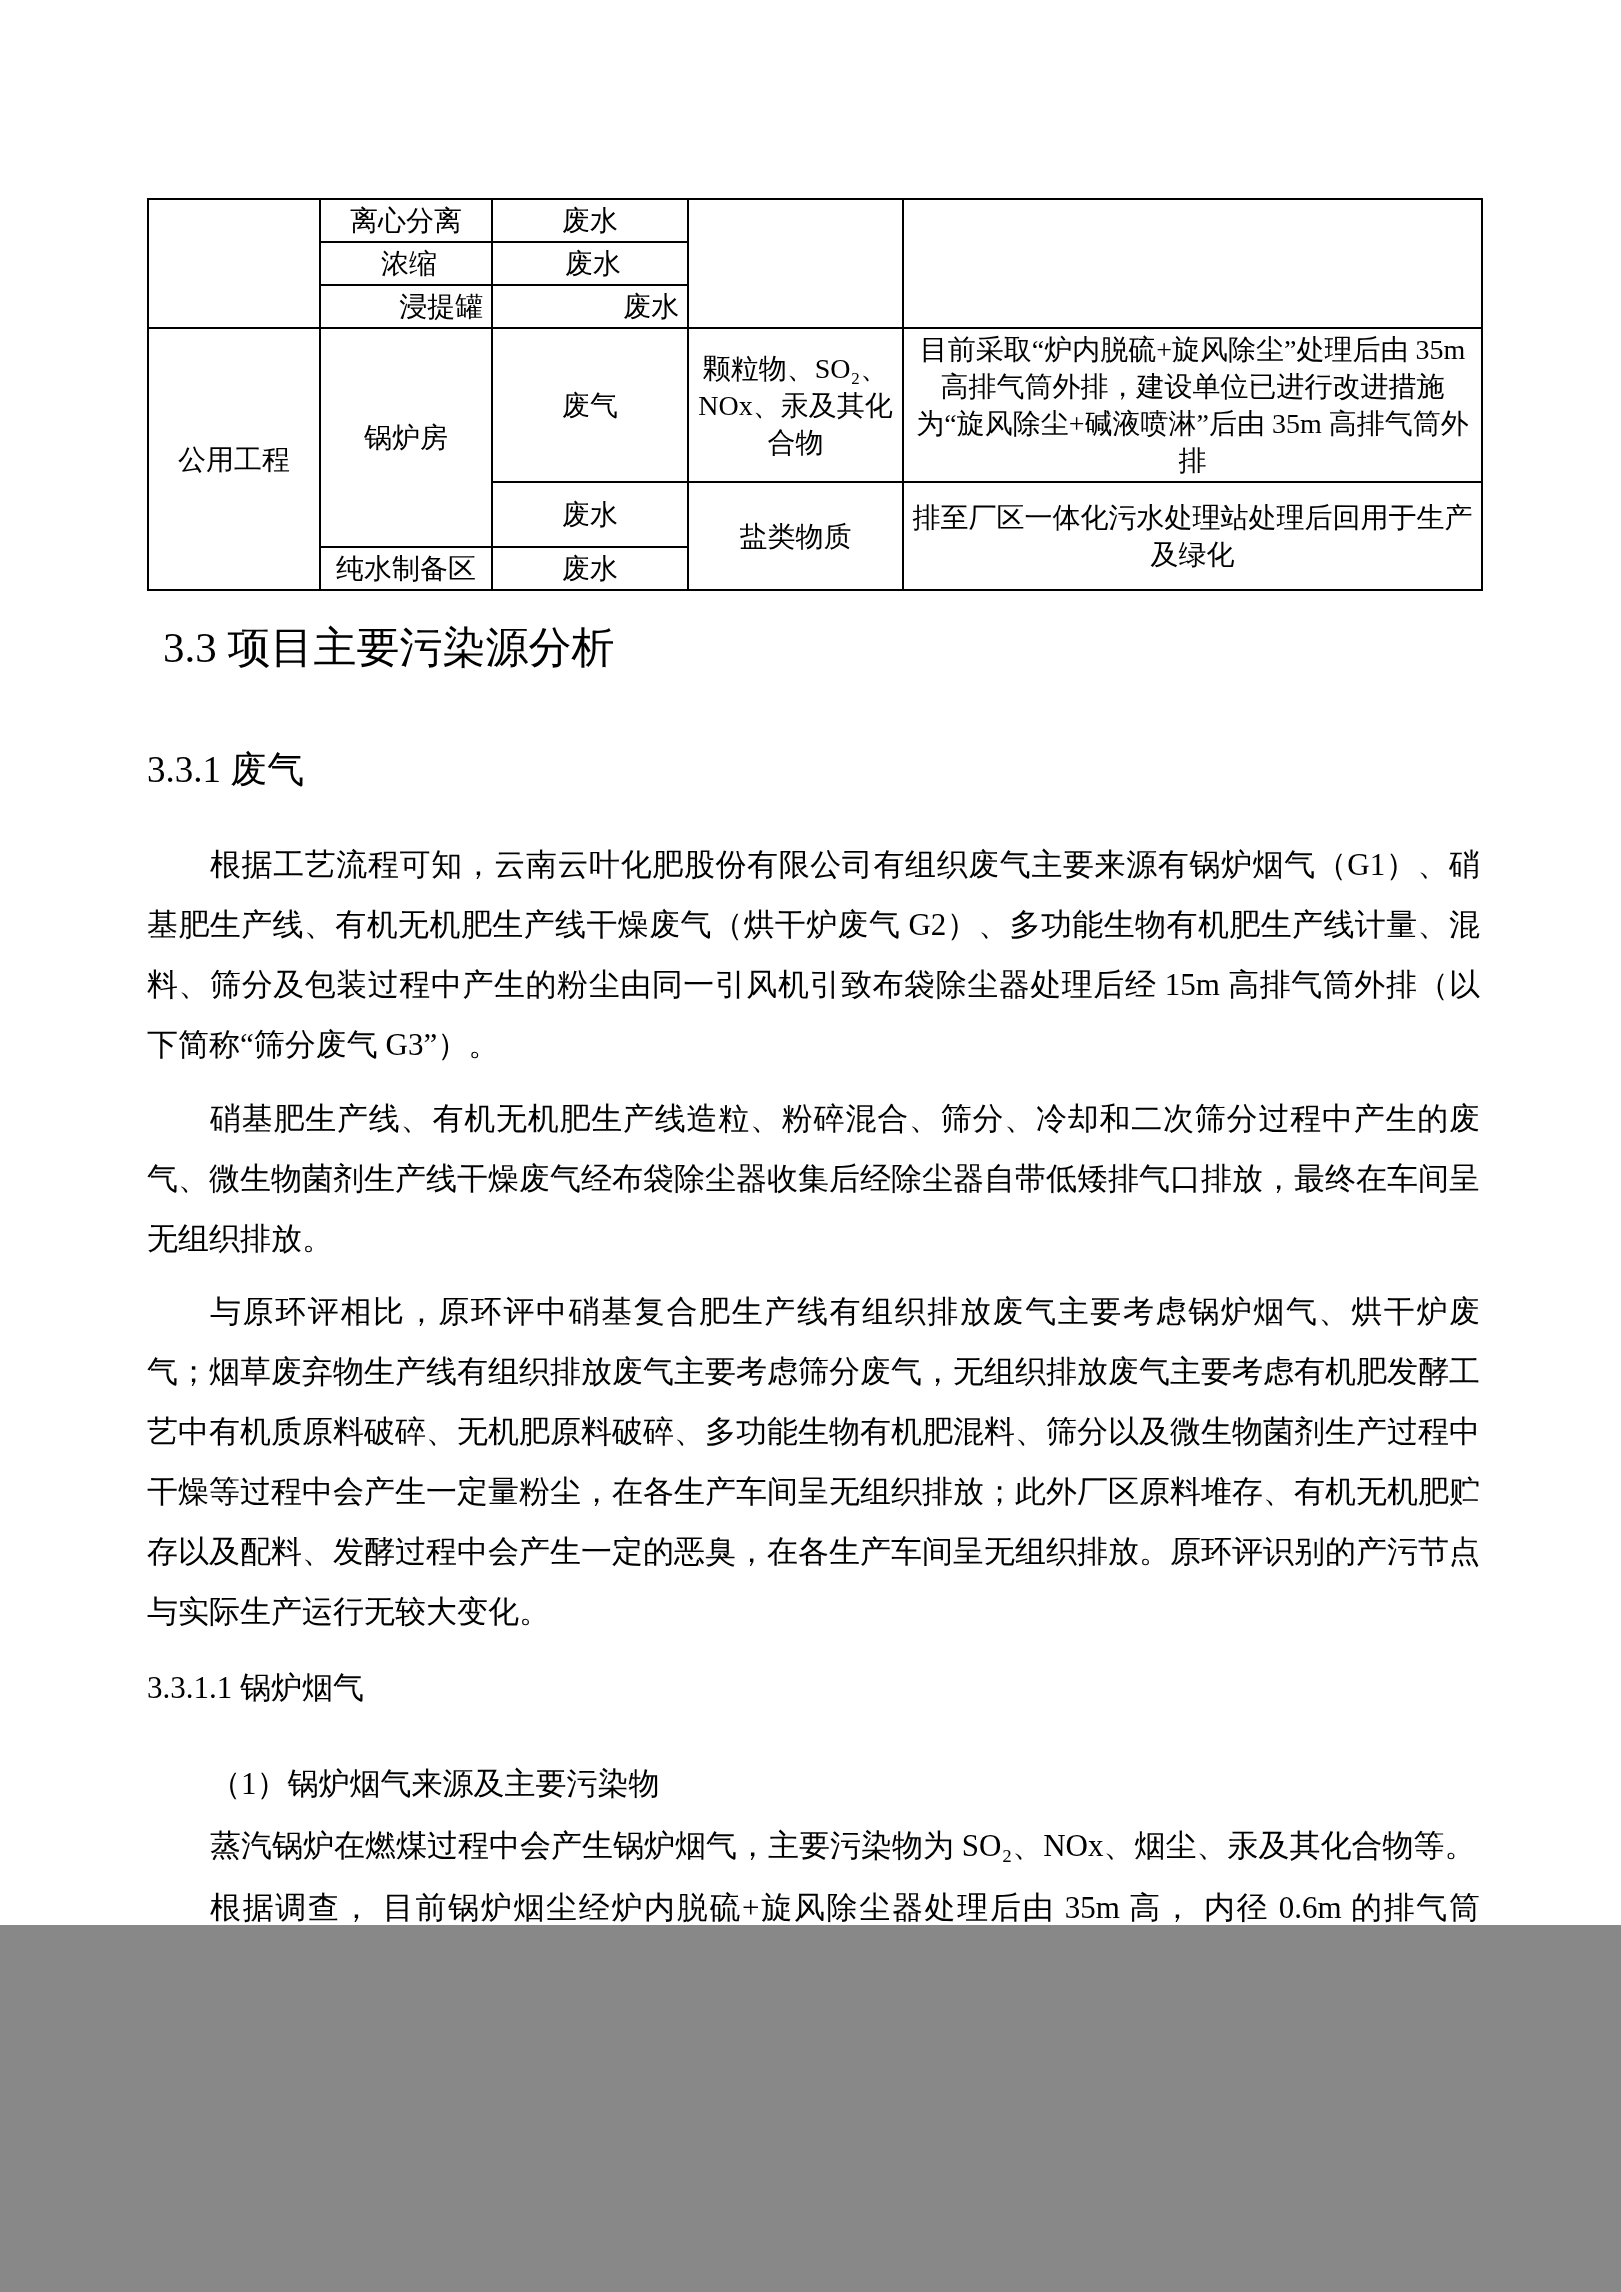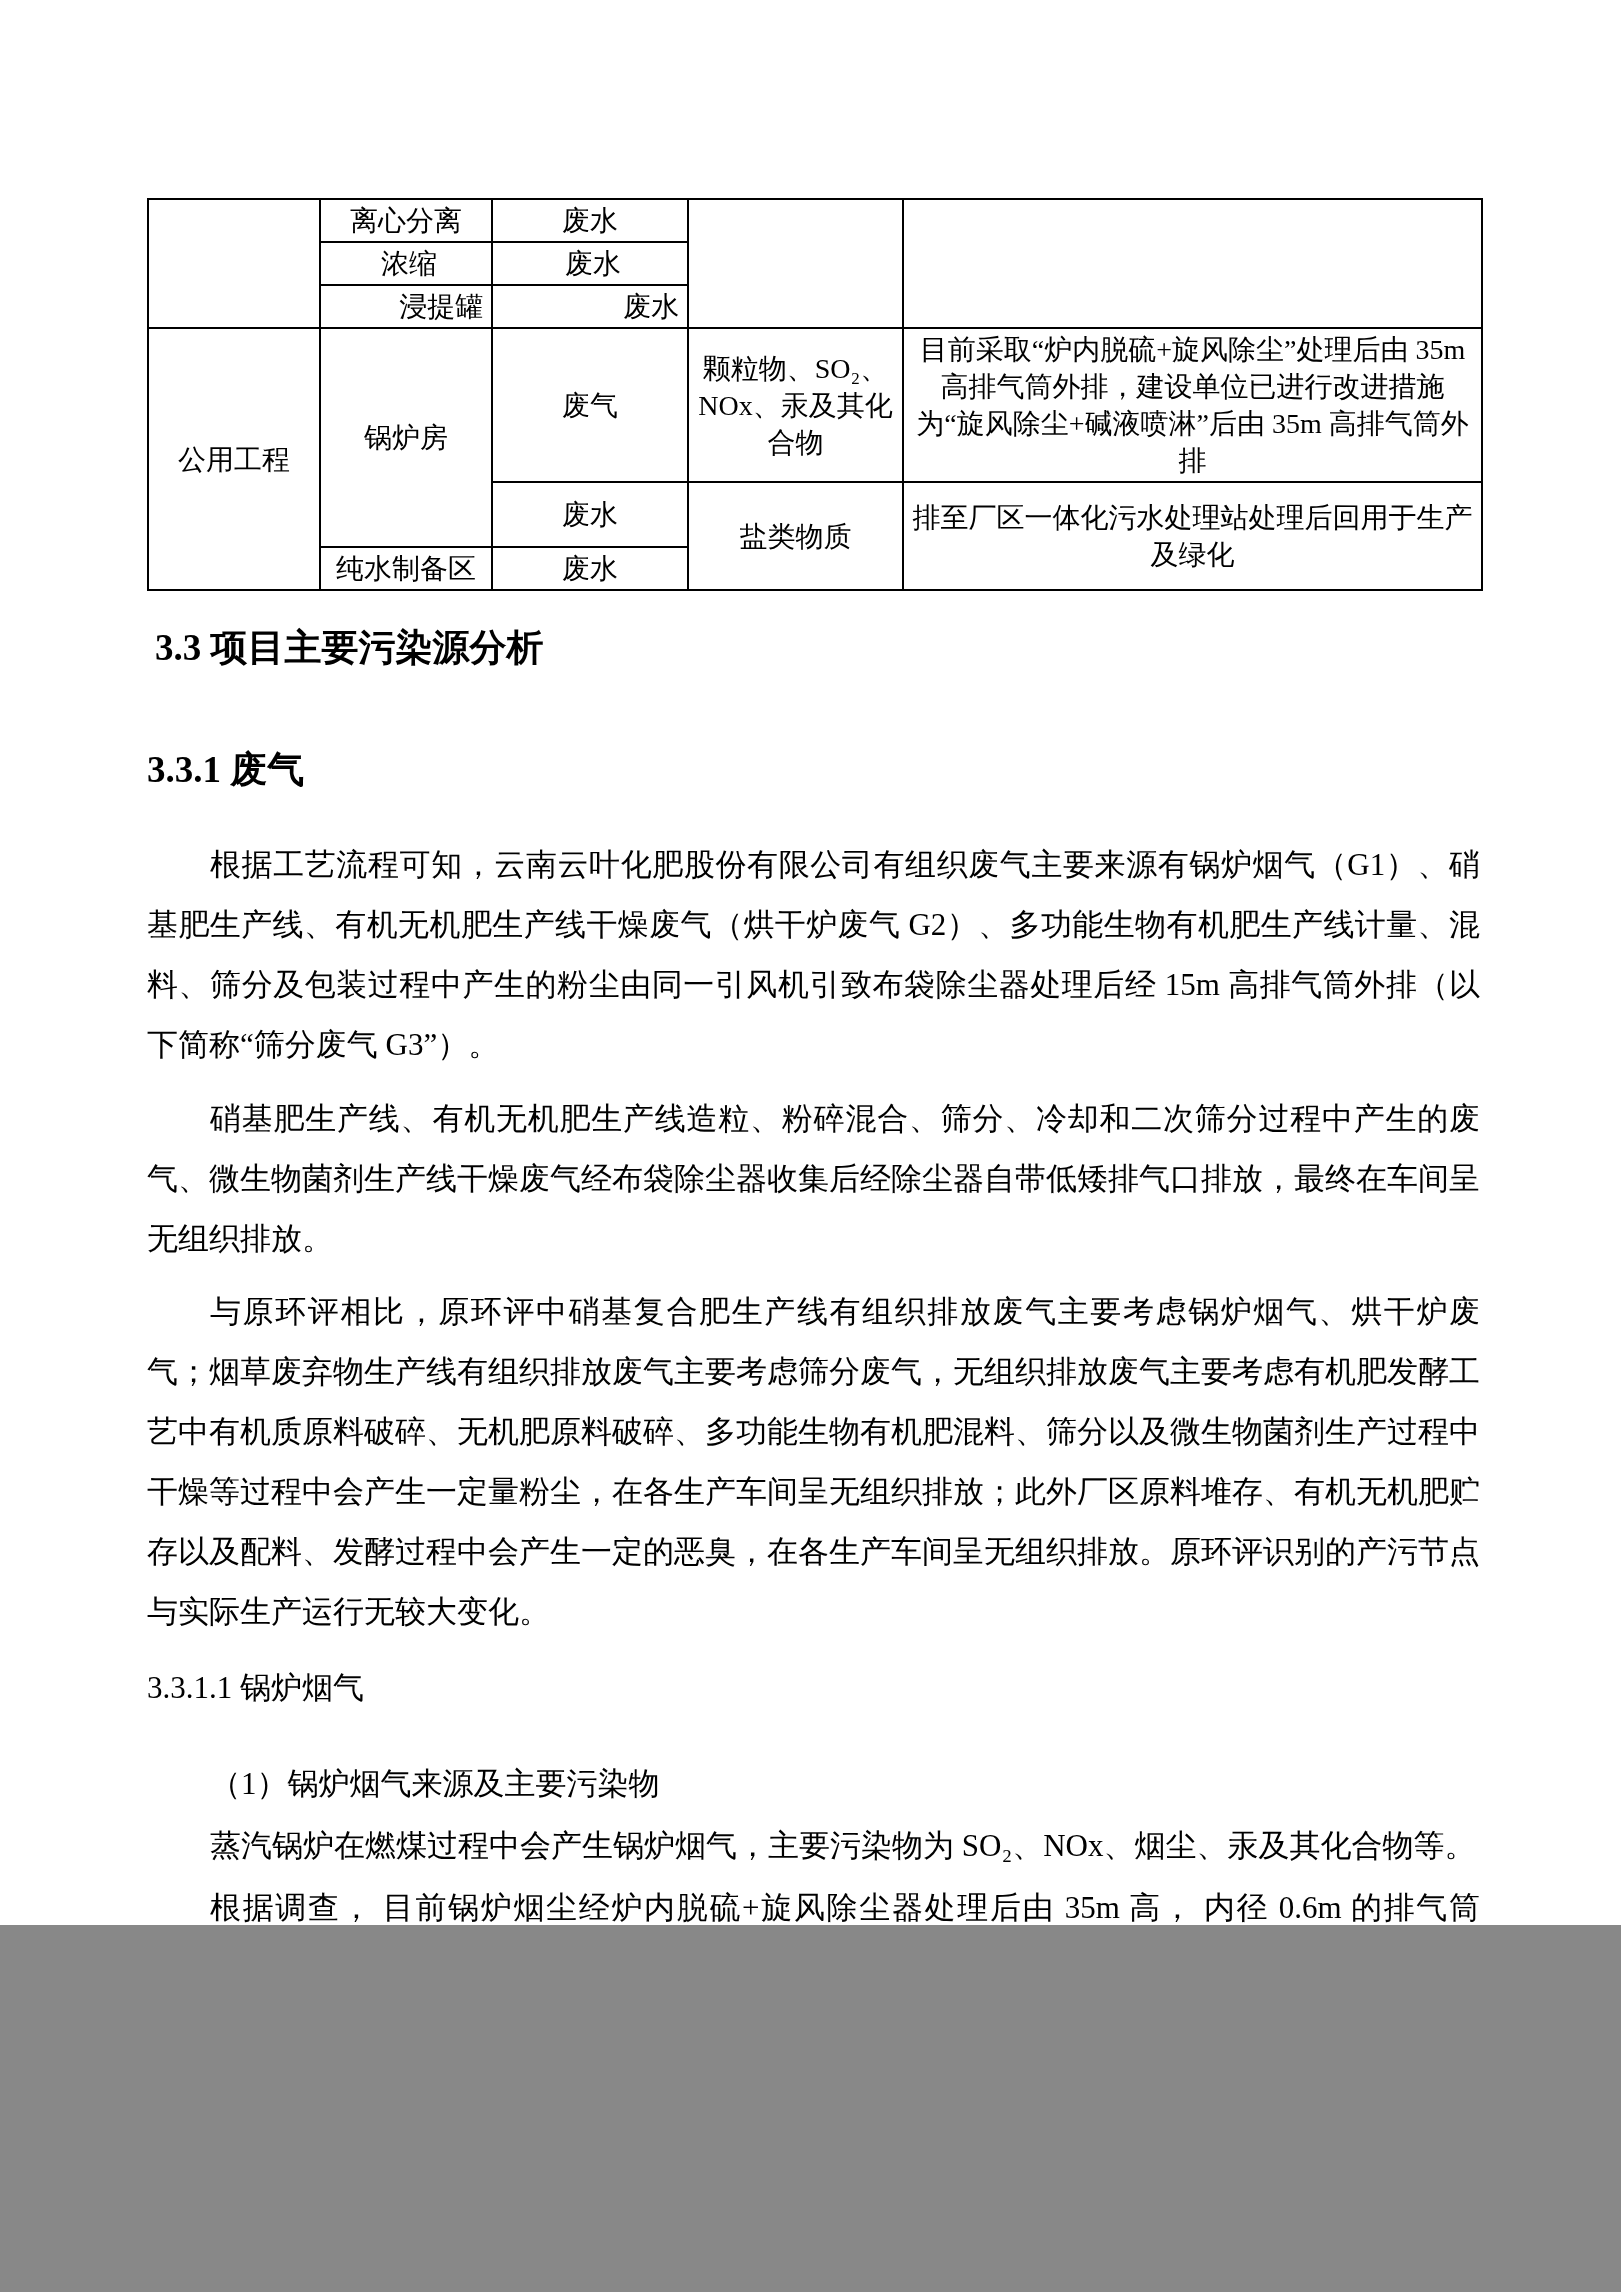--- a/index.html
+++ b/index.html
@@ -33,26 +33,26 @@
     word-break:break-all;
   }
   tr.h-r1 td{height:35px;}
   tr.h-r2 td{height:36px;padding-left:14px;}
   tr.h-r3 td{height:34px;text-align:right;}
   tr.h-r4 td{height:143px;}
   tr.h-r5 td{height:59px;}
   tr.h-r6 td{height:35px;}
   
   h1.sec{
-    font-size:37px;font-weight:bold;
+    font-size:43px;font-weight:normal;
     line-height:51px;
-    margin:31px 0 0 8px;
+    margin:31px 0 0 16px;
   }
   h2.sec{
-    font-size:37px;font-weight:bold;
+    font-size:37px;font-weight:normal;
     line-height:45px;
     margin:74px 0 0 0;
   }
   h3.sec{
     font-size:31px;font-weight:normal;
     line-height:39px;
     margin:25.5px 0 0 0;
   }
   
   p.body{

